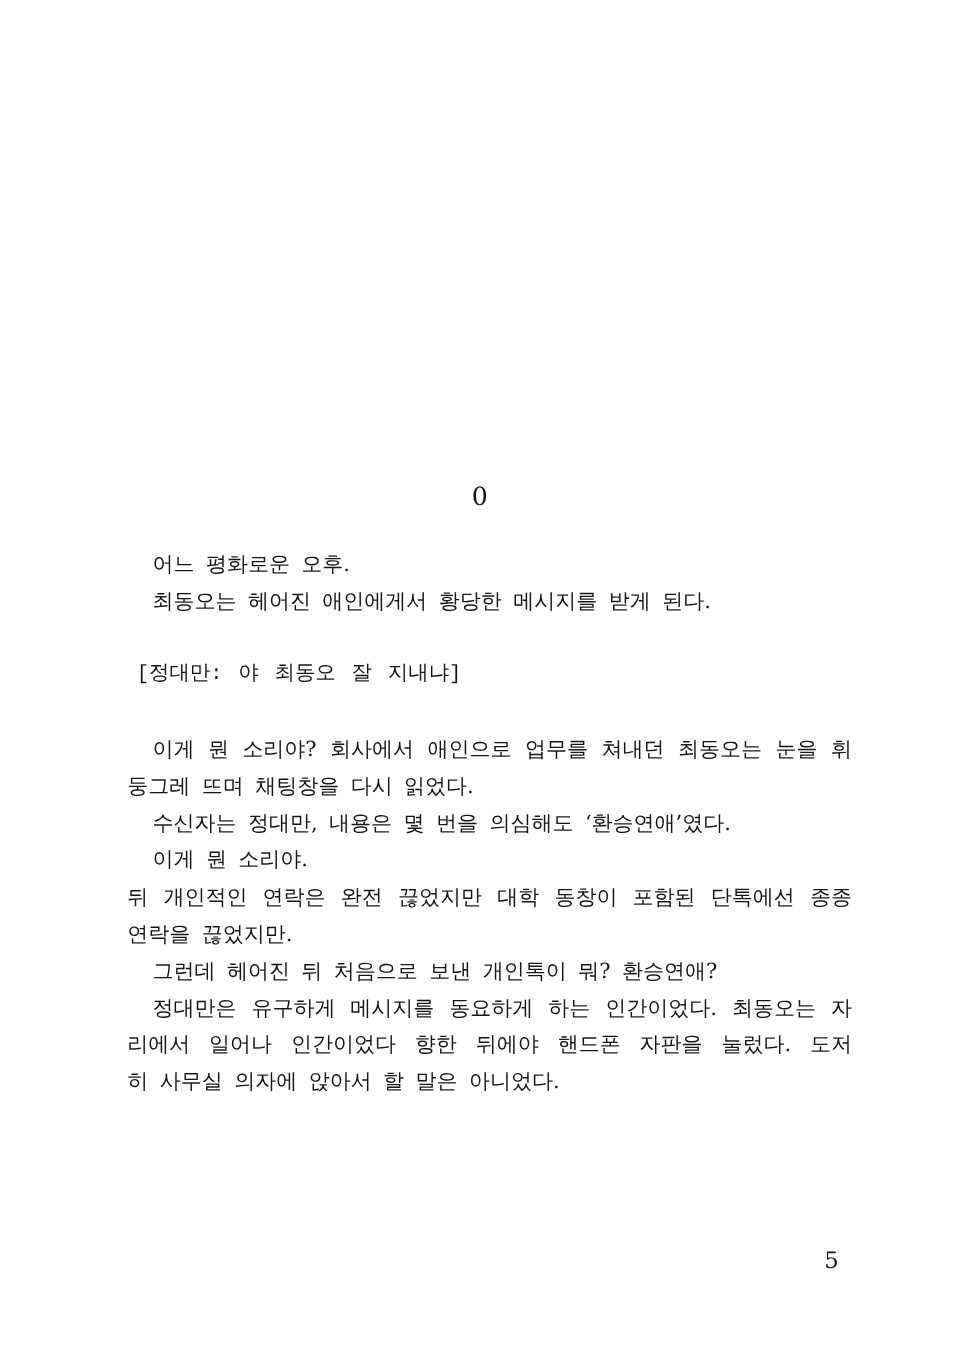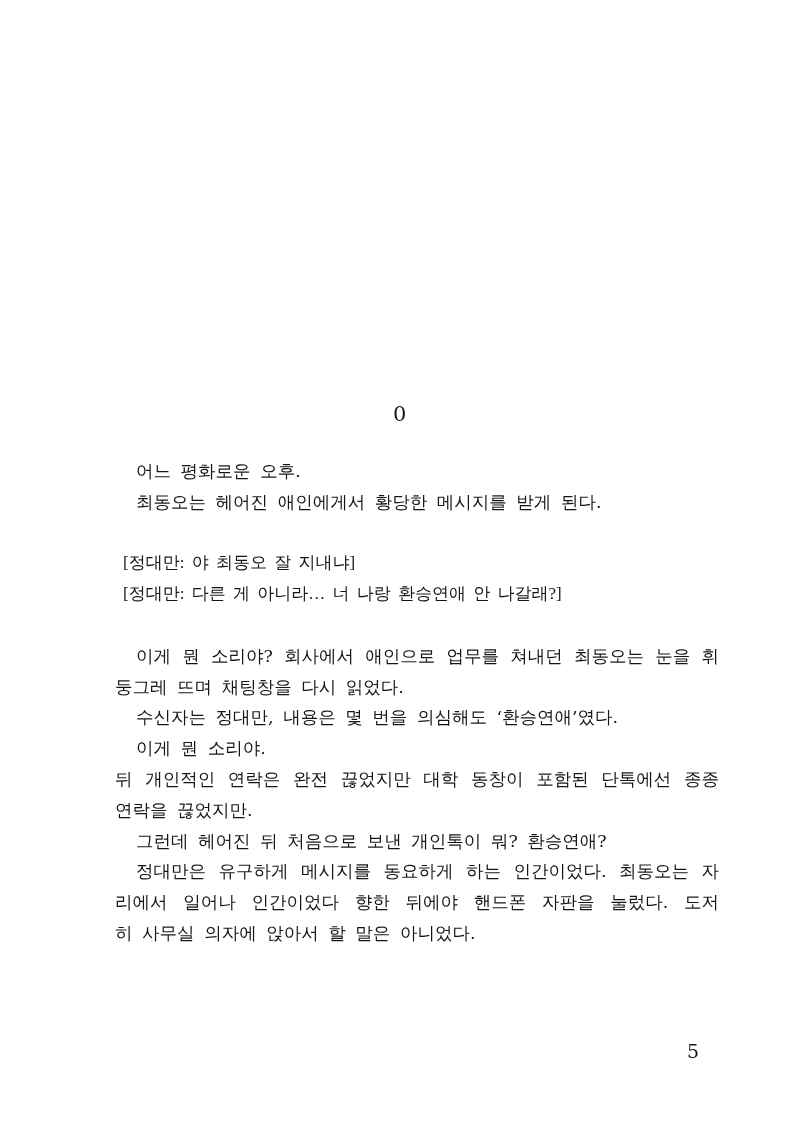--- a/index.html
+++ b/index.html
@@ -22,40 +22,40 @@
     left: 0;
     width: 800px;
     text-align: center;
     font-size: 21px;
     line-height: 30px;
     letter-spacing: 0.5px;
   }
   .text-block {
     position: absolute;
     top: 456px;
-    left: 115px;
+    left: 106px;
     width: 604px;
     font-size: 17.5px;
   }
   .line {
     height: 30.8px;
     line-height: 30.8px;
     overflow: hidden;
     text-align: left;
     word-spacing: 4px;
   }
   .line.indent {
     text-indent: 21px;
   }
   .line.justify {
     text-align: justify;
     text-align-last: justify;
   }
   .line.sans {
-    font-family: Liberation Serif, serif;
+    font-family: Liberation Mono, monospace;
     text-indent: 8px;
     font-size: 17px;
     word-spacing: 3px;
   }
   .page-number {
     position: absolute;
     top: 1038px;
     left: 0;
     width: 699px;
     text-align: right;
@@ -67,21 +67,20 @@
 <body>
 
 <div class="page">
   <div class="chapter-number">0</div>
 
   <div class="text-block">
       <div class="line indent">어느 평화로운 오후.</div>
       <div class="line indent">최동오는 헤어진 애인에게서 황당한 메시지를 받게 된다.</div>
       <div class="line blank"></div>
       <div class="line sans">[정대만: 야 최동오 잘 지내냐]</div>
-      <div class="line sans">[정대만: 다른 게 아니라… 너 나랑 환승연애 안 나갈래?]</div>
       <div class="line blank"></div>
       <div class="line indent justify">이게 뭔 소리야? 회사에서 애인으로 업무를 쳐내던 최동오는 눈을 휘</div>
       <div class="line">둥그레 뜨며 채팅창을 다시 읽었다.</div>
       <div class="line indent">수신자는 정대만, 내용은 몇 번을 의심해도 ‘환승연애’였다.</div>
       <div class="line indent">이게 뭔 소리야.</div>
       <div class="line justify">뒤 개인적인 연락은 완전 끊었지만 대학 동창이 포함된 단톡에선 종종</div>
       <div class="line">연락을 끊었지만.</div>
       <div class="line indent">그런데 헤어진 뒤 처음으로 보낸 개인톡이 뭐? 환승연애?</div>
       <div class="line indent justify">정대만은 유구하게 메시지를 동요하게 하는 인간이었다. 최동오는 자</div>
       <div class="line justify">리에서 일어나 인간이었다 향한 뒤에야 핸드폰 자판을 눌렀다. 도저</div>

